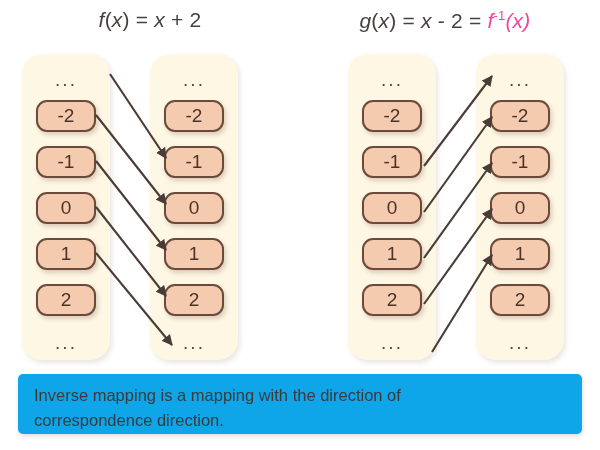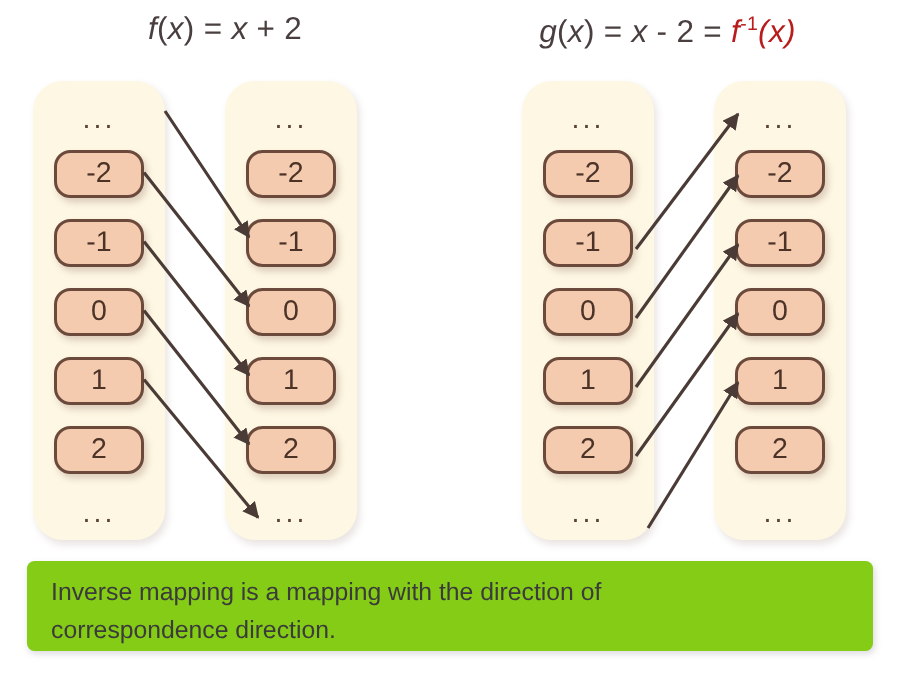--- a/index.html
+++ b/index.html
@@ -29,21 +29,21 @@
     width: 300px;
     text-align: center;
     font-size: 21px;
     color: #4a3f3f;
     letter-spacing: .2px;
     white-space: nowrap;
   }
   .title-left  { left: 0px; }
   .title-right { left: 295px; }
   .title .v { font-style: italic; }
-  .title .inv { color: #b91c1c; font-style: italic; }
+  .title .inv { color: #ec4899; font-style: italic; }
   .title .inv sup { font-size: 13px; font-style: normal; }
 
   
   .panel {
     position: absolute;
     width: 88px;
     height: 306px;
     background: #fdf7e3;
     border-radius: 20px;
     box-shadow: 2px 3px 5px rgba(140,110,100,.18);
@@ -85,21 +85,21 @@
     pointer-events: none;
   }
 
   
   .caption {
     position: absolute;
     left: 18px;
     top: 374px;
     width: 564px;
     height: 60px;
-    background: #84cc16;
+    background: #0ea5e9;
     border-radius: 5px;
     box-sizing: border-box;
     padding: 9px 16px 0 16px;
     font-size: 16.5px;
     line-height: 25px;
     color: #3b3b3b;
     box-shadow: 1px 2px 4px rgba(120,120,140,.25);
   }
 </style>
 </head>

